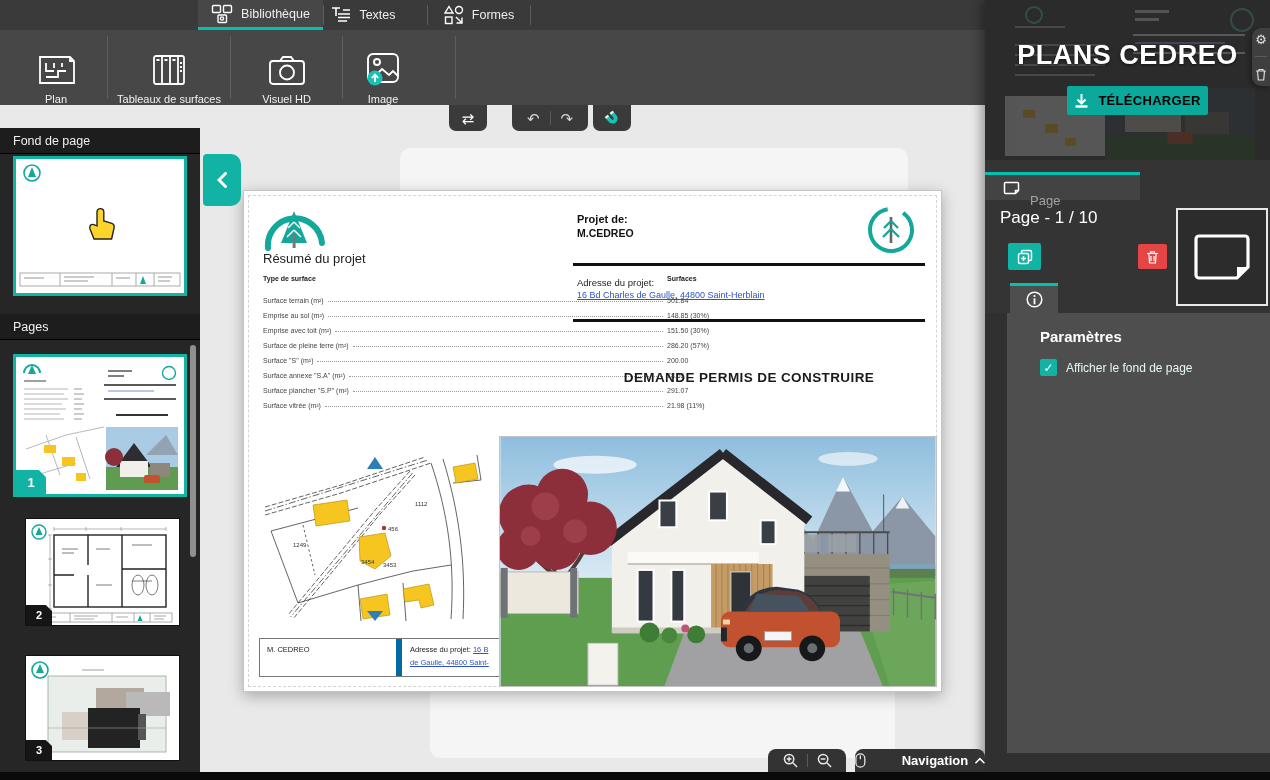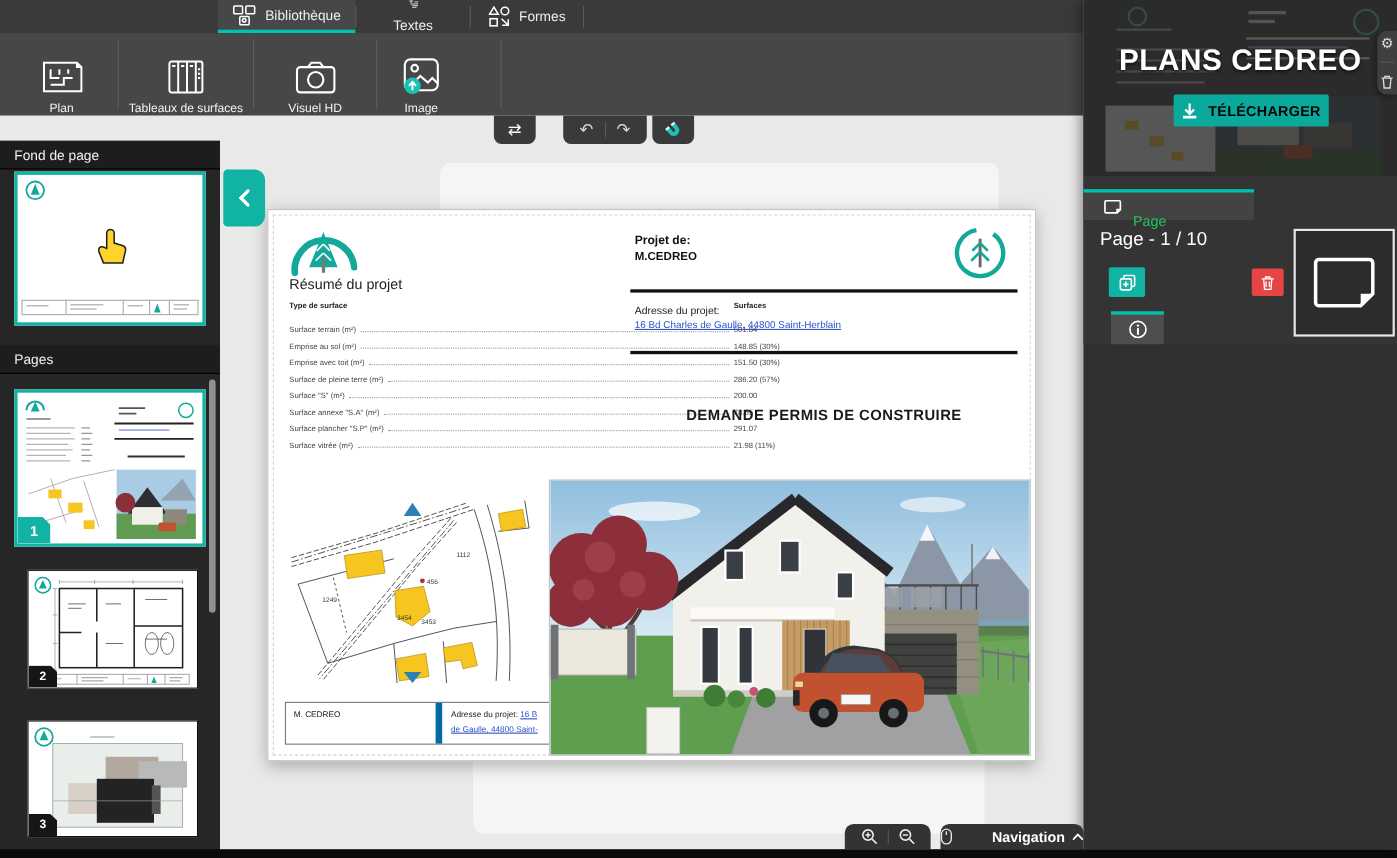--- a/index.html
+++ b/index.html
@@ -96,21 +96,21 @@
          display:flex;align-items:center;justify-content:center;gap:9px;cursor:pointer;}
   .dlbtn span{color:#000000;font-size:13px;font-weight:bold;letter-spacing:.3px;}
   .flyout{left:267px;top:28px;width:18px;height:58px;background:#3f3f3f;border-radius:9px 0 0 9px;
           display:flex;flex-direction:column;align-items:center;justify-content:space-around;z-index:2;
           box-shadow:-2px 2px 5px rgba(0,0,0,.3);}
   .flyout .fdiv{width:12px;height:1px;background:#5a5a5a;}
   .gear{color:#ddd;font-size:13px;cursor:pointer;line-height:1;}
   .secpage{left:0;top:160px;width:285px;height:153px;background:#343434;}
   .pagetab{left:0;top:12px;width:155px;height:28px;background:#434343;border-top:3px solid #00c2b1;
            display:flex;align-items:center;gap:10px;padding-left:18px;box-sizing:border-box;cursor:pointer;}
-  .pagetab span{color:#22c55e;font-size:13px;margin-top:26px;}
+  .pagetab span{color:#a3a3a3;font-size:13px;margin-top:26px;}
   .pcount{left:15px;top:48px;color:#fff;font-size:17px;}
   .sqbtn{border-radius:2px;display:flex;align-items:center;justify-content:center;cursor:pointer;}
   .pagebox{left:191px;top:48px;width:92px;height:98px;background:#2c2c2c;border:2px solid #e8e8e8;
            box-sizing:border-box;display:flex;align-items:center;justify-content:center;cursor:pointer;}
   .infotab{left:25px;top:123px;width:48px;height:30px;background:#4e4e4e;border-top:3px solid #00c2b1;
            display:flex;align-items:center;justify-content:center;box-sizing:border-box;cursor:pointer;}
   .rcontent{left:22px;top:313px;width:263px;height:440px;background:#4e4e4e;}
   .settitle{left:33px;top:15px;color:#fff;font-size:15px;font-weight:bold;}
   .chkrow{left:33px;top:46px;display:flex;align-items:center;gap:9px;cursor:pointer;}
   .chk{width:17px;height:17px;background:#10b3a4;border-radius:2px;color:#fff;font-size:12px;display:flex;
@@ -363,21 +363,21 @@
         <g fill="none" stroke="#fff" stroke-width="1.4">
           <rect x="1.5" y="1.5" width="8" height="7" rx="1"></rect>
             <rect x="12.5" y="1.5" width="8" height="7" rx="1"></rect>
           <rect x="7" y="11" width="8.5" height="7.5" rx="1"></rect>
             <circle cx="11" cy="14.5" r="1.6"></circle>
         </g>
       </svg>
       <span>Bibliothèque</span>
     </div>
     <div class="abs tdiv" style="left:323px;"></div>
-    <div class="abs ttab" style="left:324px;width:103px;flex-direction:column;">
+    <div class="abs ttab" style="left:312px;width:103px;">
       <svg width="20" height="18" viewBox="0 0 20 18">
         <g stroke="#fff" stroke-width="1.6" fill="none">
           <path d="M1,2 h8 M5,2 v8"></path>
             <path d="M12,4 h7 M7,8 h12 M7,11.5 h12 M7,15 h9"></path>
         </g>
       </svg>
       <span>Textes</span>
     </div>
     <div class="abs tdiv" style="left:427px;"></div>
     <div class="abs ttab" style="left:428px;width:102px;">
@@ -655,15 +655,22 @@
 
       <div class="abs infotab">
         <svg width="17" height="17" viewBox="0 0 17 17">
           <circle cx="8.5" cy="8.5" r="7.3" fill="none" stroke="#fff" stroke-width="1.5"></circle>
           <circle cx="8.5" cy="5" r="1.1" fill="#fff"></circle>
           <rect x="7.6" y="7.3" width="1.8" height="6" fill="#fff"></rect>
         </svg>
       </div>
     </div>
 
+    <div class="abs rcontent">
+      <div class="abs settitle">Paramètres</div>
+      <div class="abs chkrow">
+        <span class="chk">✓</span>
+        <span class="chklbl">Afficher le fond de page</span>
+      </div>
+    </div>
   </div>
 
 </div>
 
 </body></html>

